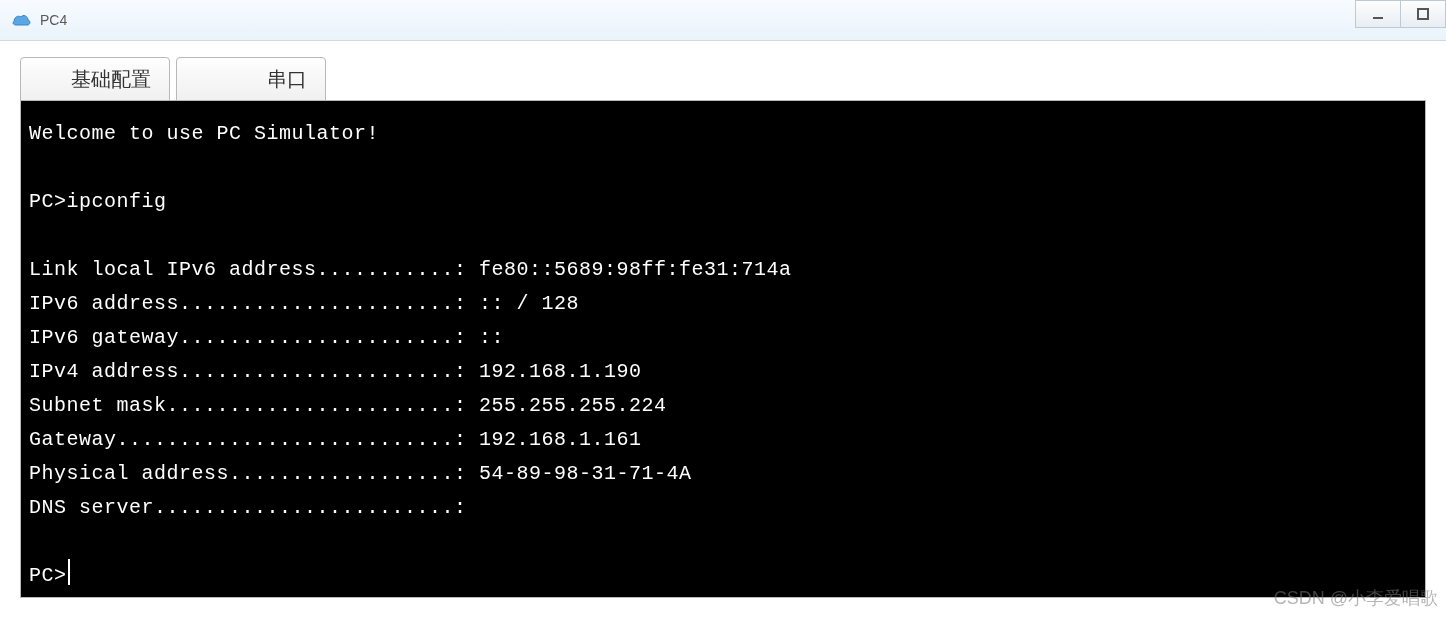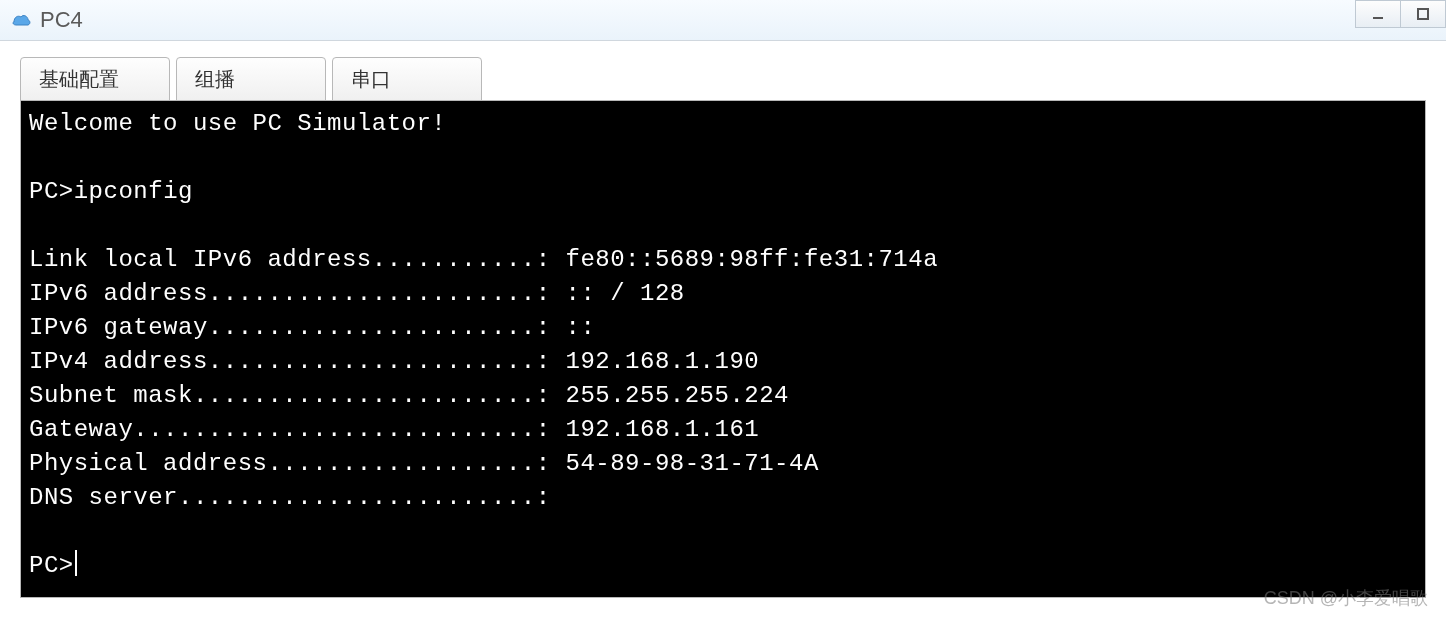--- a/index.html
+++ b/index.html
@@ -28,21 +28,21 @@
   }
   .titlebar .app-icon {
     width: 24px;
     height: 24px;
     margin-right: 8px;
     display: flex;
     align-items: center;
     justify-content: center;
   }
   .titlebar .title-text {
-    font-size: 22px;
+    font-size: 14px;
     color: #5a5a5a;
   }
   .win-controls {
     position: absolute;
     right: 0;
     top: 0;
     height: 40px;
     display: flex;
   }
   .win-btn {
@@ -67,61 +67,61 @@
     display: flex;
     gap: 6px;
   }
   .tab {
     min-width: 150px;
     height: 44px;
     border: 1px solid #b8b8b8;
     background: linear-gradient(#fefefe, #f0f0f0);
     display: flex;
     align-items: center;
-    justify-content: flex-start;
+    justify-content: flex-end;
     font-size: 20px;
     color: #333;
     border-top-left-radius: 4px;
     border-top-right-radius: 4px;
     box-sizing: border-box;
     padding: 0 18px;
   }
   .tab.active {
     background: linear-gradient(#ffffff, #fdfdfd);
     color: #555;
     position: relative;
     z-index: 2;
   }
   .terminal {
     margin-top: -1px;
     width: 100%;
     height: 498px;
     background: #000;
     color: #fefefe;
     font-family: "Consolas", "Courier New", monospace;
-    font-size: 24px;
+    font-size: 20px;
     line-height: 34px;
-    padding: 6px 8px;
+    padding: 16px 8px;
     box-sizing: border-box;
     white-space: pre;
     overflow: hidden;
     letter-spacing: 0.5px;
     border: 1px solid #b8b8b8;
   }
   .cursor {
     display: inline-block;
     width: 2px;
     height: 26px;
     background: #fff;
     vertical-align: -4px;
     margin-left: 1px;
   }
   .watermark {
     position: absolute;
-    right: 18px;
+    right: 8px;
     bottom: 8px;
     color: rgba(120,120,120,0.55);
     font-size: 18px;
     font-family: "Microsoft YaHei", sans-serif;
     pointer-events: none;
   }
 </style>
 </head>
 <body>
 
@@ -147,23 +147,20 @@
       </div>
     </div>
   </div>
 
   <div class="content-area">
     <div class="tabs">
       <div class="tab">
           <span>基础配置</span>
         </div>
       <div class="tab">
-          <span>组播</span>
-        </div>
-      <div class="tab">
           <span>串口</span>
         </div>
     </div>
 
     <div class="terminal"><span>Welcome to use PC Simulator!</span>
 
 <span>PC&gt;</span><span>ipconfig</span>
 
 <span>Link local IPv6 address...........: fe80::5689:98ff:fe31:714a</span>
 <span>IPv6 address......................: :: / 128</span>

